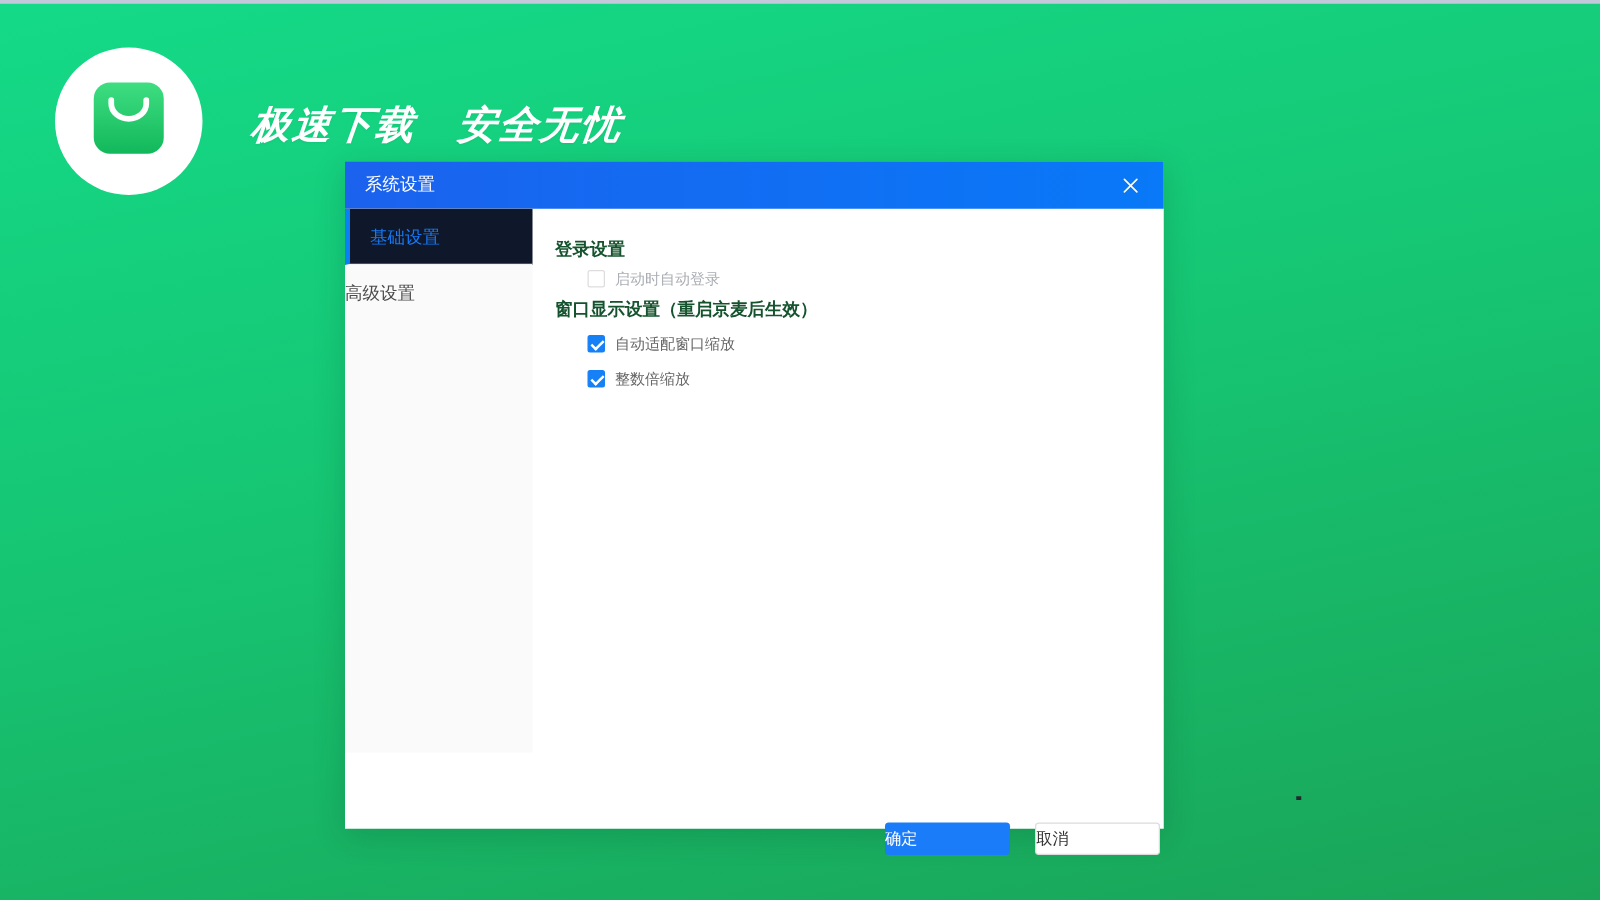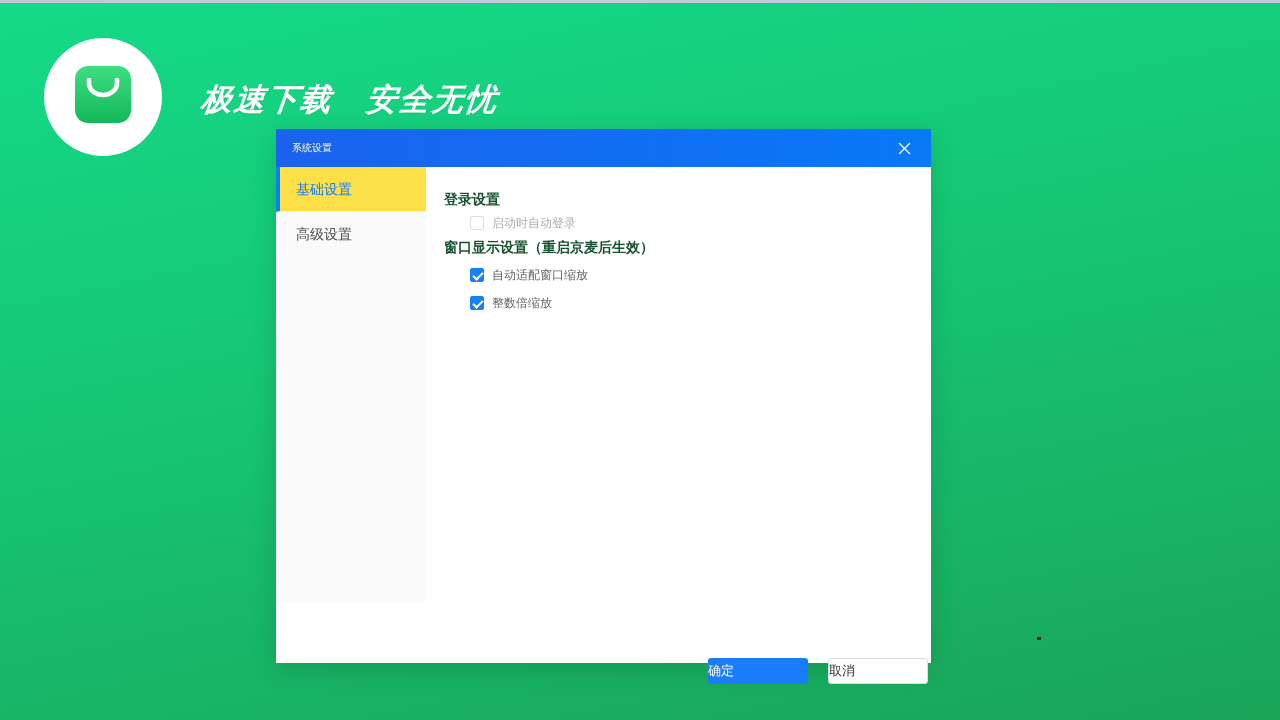--- a/index.html
+++ b/index.html
@@ -33,35 +33,35 @@
   
   .dialog {
     position:absolute; left:276px; top:129px; width:655px; height:534px;
     background:#ffffff; box-shadow:0 6px 24px rgba(0,40,20,0.18);
   }
   .titlebar {
     position:absolute; left:0; top:0; width:100%; height:38px;
     background:linear-gradient(90deg,#1b62ee 0%,#0879f8 100%);
     display:flex; align-items:center;
   }
-  .titlebar .title { color:#ffffff; font-size:10px; margin-left:16px; }
+  .titlebar .title { color:#ffffff; font-size:14px; margin-left:16px; }
   .close-btn {
     position:absolute; right:8px; top:0; width:38px; height:38px;
     display:flex; align-items:center; justify-content:center; cursor:pointer;
   }
   .dialog-body { position:absolute; top:38px; left:0; right:0; bottom:0; }
 
   
   .sidebar {
     position:absolute; left:0; top:0; width:150px; height:435px;
     background:#fafafa;
   }
-  .tab { height:45px; line-height:45px; padding-left:20px; font-size:14px; cursor:pointer; }
+  .tab { height:45px; line-height:45px; font-size:14px; cursor:pointer; }
   .tab.active {
-    background:#fde047; color:#1678f5;
+    background:#0f172a; color:#1678f5;
     border-left:4px solid #0a80f5; padding-left:16px;
     border-bottom:1px solid #f2f2f2;
   }
   .tab.inactive { color:#4b4b4b; }
 
   
   .content { position:absolute; left:150px; top:0; right:0; bottom:0; padding:22px 0 0 18px; }
   .section-heading { height:20px; line-height:20px; font-size:14px; font-weight:bold; color:#14532d; }
   .cb-row { display:flex; align-items:center; height:28px; margin-left:26px; }
   .cb-row.first { margin-top:4px; }

